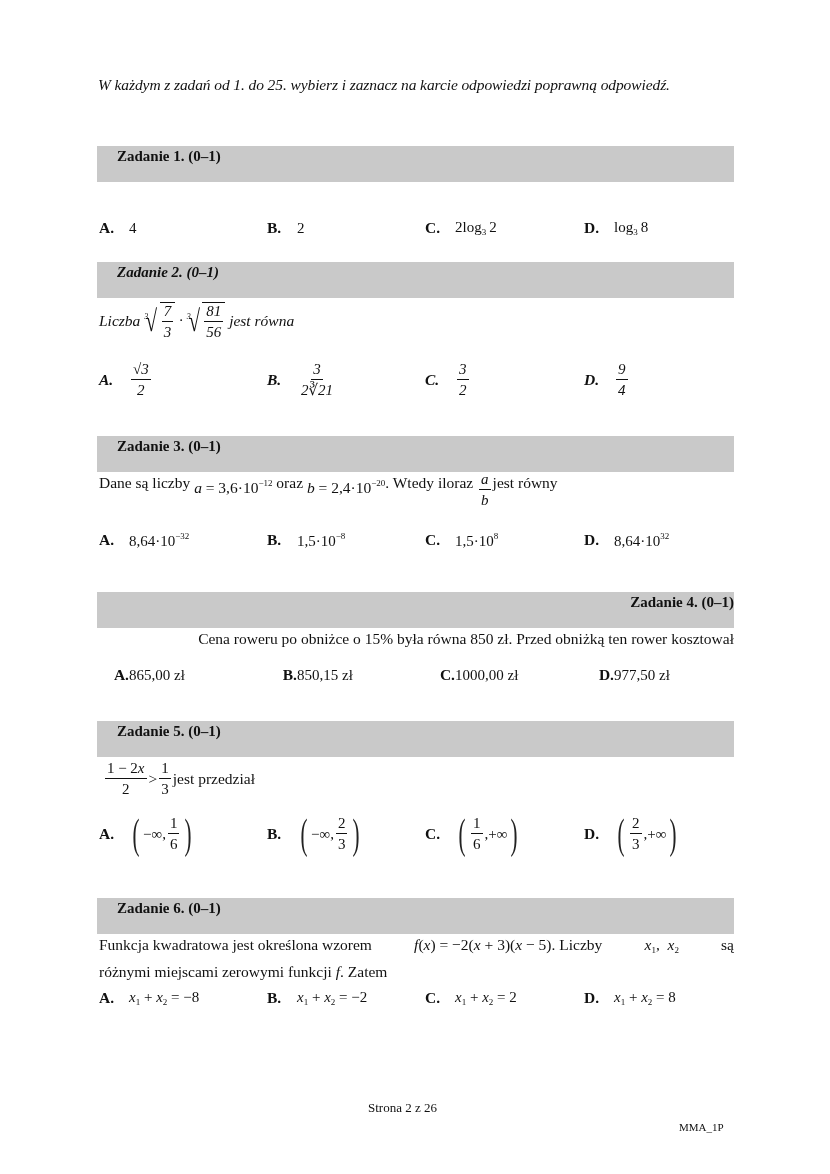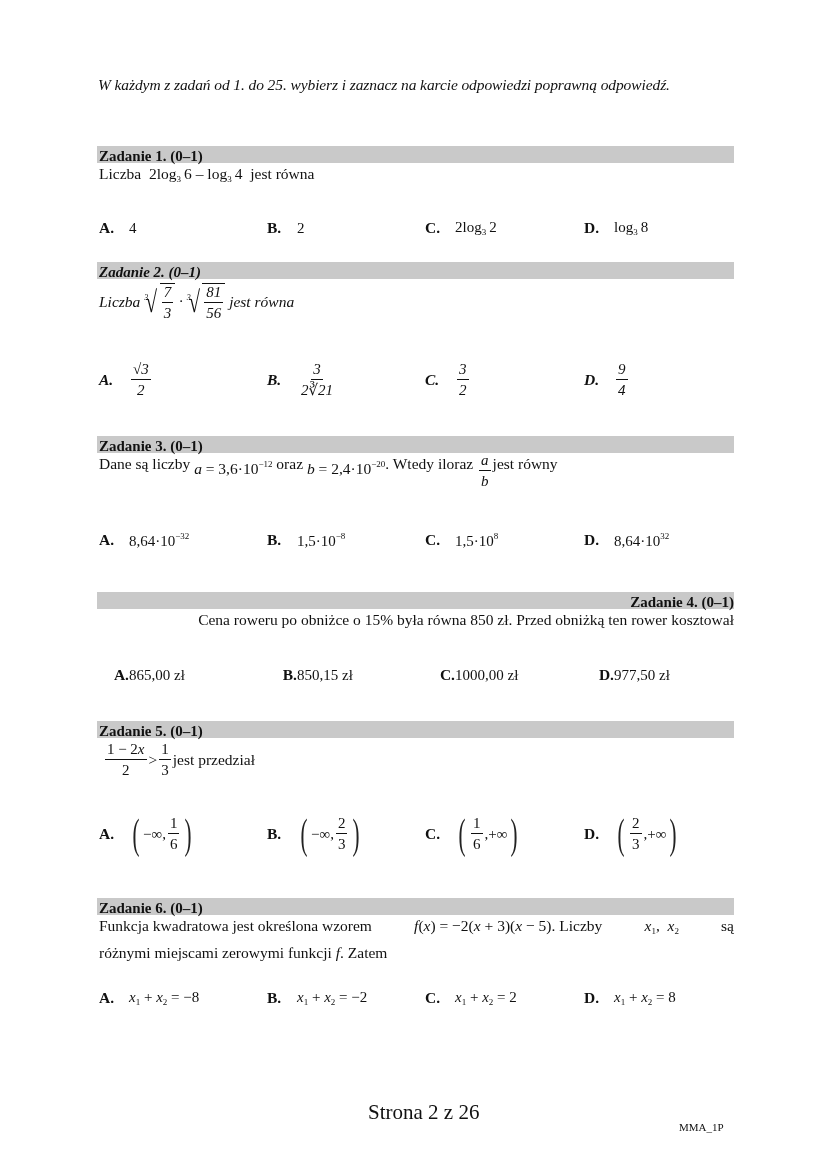--- a/index.html
+++ b/index.html
@@ -10,56 +10,51 @@
     color: #111;
     font-size: 15px;
     overflow: hidden;
   }
   .instructions {
     position: absolute; left: 98px; top: 76px; width: 640px;
     font-style: italic; font-size: 15.5px; letter-spacing: -0.1px;
   }
   .task { position: absolute; left: 97px; width: 637px; }
   .task-header {
-    background: #c9c9c9; height: 17px; line-height: 20px;
-    font-weight: bold; font-size: 15px; padding-left: 2px;
+    background: #c9c9c9; height: 36px; line-height: 20px;
+    font-weight: bold; font-size: 15px; padding-left: 20px;
   }
   .task-body { padding-left: 2px; font-size: 15.5px; line-height: 22px; }
   .answers { position: absolute; left: 0; width: 637px; height: 40px; }
   .answer { position: absolute; top: 0; display: flex; align-items: center; height: 40px; }
   .answer .letter { font-weight: bold; font-size: 15.5px; width: 30px; }
   .a0 { left: 2px; } .a1 { left: 170px; } .a2 { left: 328px; } .a3 { left: 487px; }
   .math { font-family: "Liberation Serif", "DejaVu Serif", serif; white-space: nowrap; }
   .i { font-style: italic; }
   sub { font-size: 9px; vertical-align: -3px; }
   sup { font-size: 9px; vertical-align: 7px; }
   .frac { display: inline-flex; flex-direction: column; align-items: center; vertical-align: middle; margin: 0 2px; line-height: 1; }
   .frac .num { padding: 0 2px 2px; border-bottom: 1px solid #111; font-size: 15px; }
   .frac .den { padding: 3px 2px 0; font-size: 15px; }
   .root { display: inline-flex; align-items: center; vertical-align: middle; }
   .root .idx { font-size: 8px; margin-right: -5px; align-self: flex-start; margin-top: 4px; }
   .root .sign { font-size: 30px; line-height: 1; transform: scaleX(0.7); }
   .root .rad { border-top: 1px solid #111; padding-top: 1px; }
   .paren { display: inline-flex; align-items: center; vertical-align: middle; }
   .paren .p { font-size: 42px; font-weight: 100; line-height: 1; transform: scaleX(0.5); color: #222; }
-  .footer-page { position: absolute; left: 368px; top: 1100px; font-size: 21px; }
+  .footer-page { position: absolute; left: 368px; top: 1100px; font-size: 13px; }
   .footer-code { position: absolute; left: 679px; top: 1121px; font-size: 11px; font-weight: normal; }
 </style>
 </head>
 <body>
 
 <div class="instructions">W każdym z zadań od 1. do 25. wybierz i zaznacz na karcie odpowiedzi poprawną odpowiedź.</div>
 
 <div class="task" style="top:146px;">
   <div class="task-header">Zadanie 1. (0–1)</div>
-  <div class="task-body">
-    <span>Liczba</span>
-    <span class="math">&nbsp;2log<sub>3</sub> 6 – log<sub>3</sub> 4&nbsp;</span>
-    <span>jest równa</span>
-  </div>
   <div class="answers" style="top:62px;">
     <div class="answer a0">
         <span class="letter">A.</span>
         <span class="math">4</span>
       </div>
     <div class="answer a1">
         <span class="letter">B.</span>
         <span class="math">2</span>
       </div>
     <div class="answer a2">

